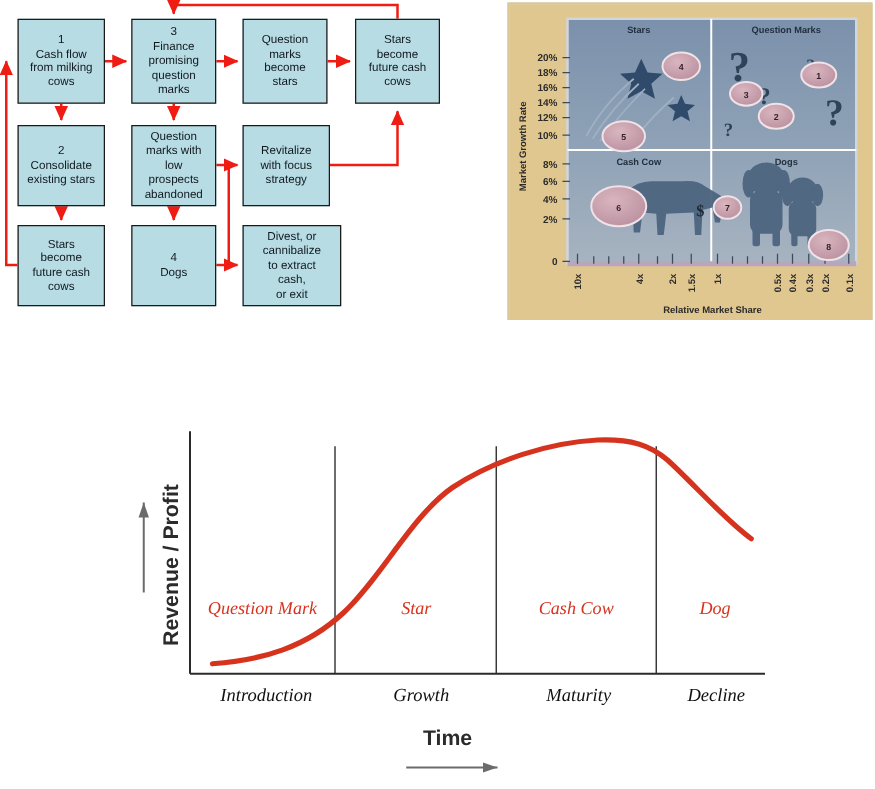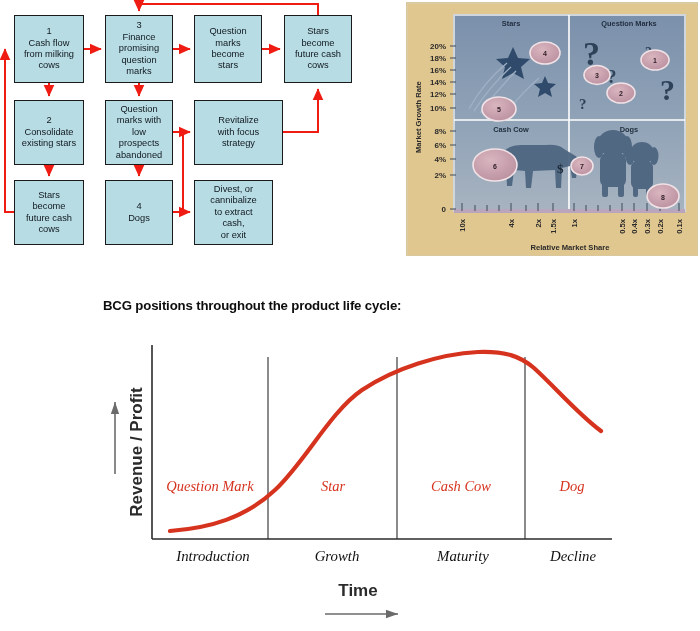--- a/index.html
+++ b/index.html
@@ -132,21 +132,21 @@
 low
 prospects
 abandoned</div>
   <div class="fc-box" style="left:105px;top:180px;width:68px;height:65px;">4
 Dogs</div>
 
   <div class="fc-box" style="left:194px;top:15px;width:68px;height:68px;">Question
 marks
 become
 stars</div>
-  <div class="fc-box" style="left:194px;top:100px;width:89px;height:65px;">Revitalize
+  <div class="fc-box" style="left:194px;top:100px;width:70px;height:65px;">Revitalize
 with focus
 strategy</div>
   <div class="fc-box" style="left:194px;top:180px;width:79px;height:65px;">Divest, or
 cannibalize
 to extract
 cash,
 or exit</div>
 
   <div class="fc-box" style="left:284px;top:15px;width:68px;height:68px;">Stars
 become
@@ -312,21 +312,20 @@
       </g>
       <g>
         <ellipse cx="256" cy="193" rx="16" ry="12" fill="url(#bubgrad)" stroke="#f0e2e6" stroke-width="1.6"></ellipse>
         <text class="bcg-bub-num" x="256" y="197" text-anchor="middle">8</text>
       </g>
     </g>
   </svg>
 </div>
 
 <div id="lifecycle">
-  <div id="lc-title">BCG positions throughout the product life cycle:</div>
 
   <svg class="lc-svg" viewBox="0 0 700 369">
     <defs>
       <marker id="grayarrow" markerWidth="9" markerHeight="9" refX="7.5" refY="3" orient="auto">
         <path d="M0,0.4 L7.5,3 L0,5.6 z" fill="#6b6b6b"></path>
       </marker>
     </defs>
 
     <line x1="152" y1="83" x2="152" y2="277" stroke="#2b2b2b" stroke-width="1.6"></line>
     <line x1="152" y1="277" x2="612" y2="277" stroke="#2b2b2b" stroke-width="1.6"></line>

